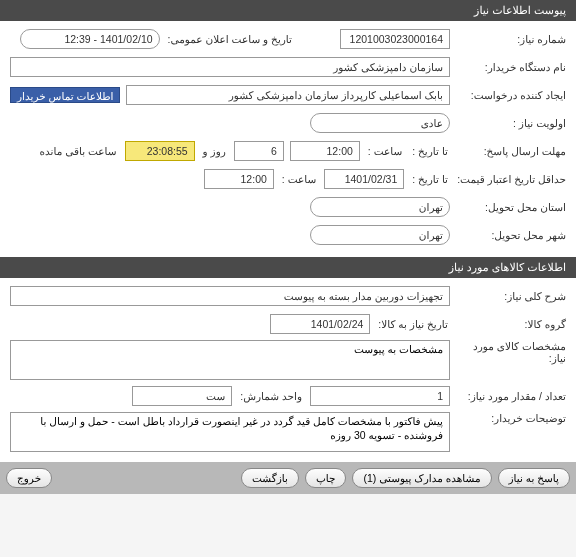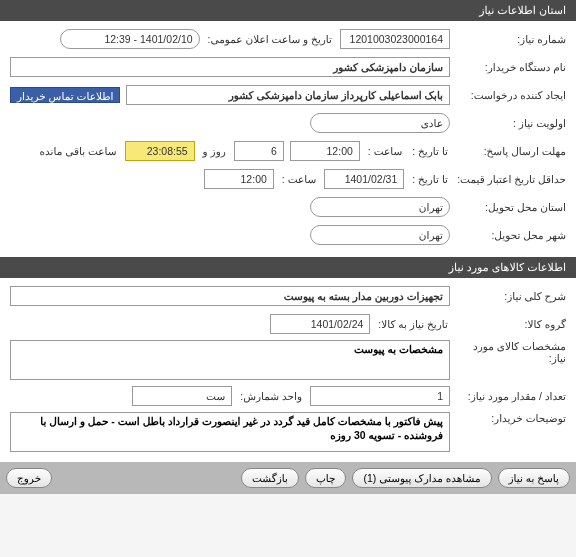--- a/index.html
+++ b/index.html
@@ -39,25 +39,25 @@
     background: #fff;
     border: 1px solid #999;
     padding: 2px 6px;
     height: 20px;
     font-size: 10.5px;
     display: inline-flex;
     align-items: center;
     overflow: hidden;
     white-space: nowrap;
   }
-  .f-wide { flex: 1; min-width: 0; font-weight: bold; }
+  .f-wide { flex: 1; min-width: 0; }
   .f-med { width: 140px; border-radius: 10px; }
   .f-sm  { width: 70px; }
   .f-xs  { width: 50px; }
-  .f-num { width: 110px; }
+  .f-num { width: 110px; margin-left: 40px; }
   textarea.field {
     height: 40px;
     resize: none;
     white-space: normal;
     font-family: inherit;
     line-height: 1.3;
   }
   .inline-label {
     font-size: 10.5px;
     padding: 0 2px;
@@ -88,21 +88,21 @@
     padding: 3px 10px;
     font-size: 10.5px;
     cursor: pointer;
     border-radius: 10px;
   }
   .spacer { flex: 1; }
 </style>
 </head>
 <body>
 
-<div class="section-header">استان اطلاعات نیاز</div>
+<div class="section-header">پیوست اطلاعات نیاز</div>
 
 <div class="form-area">
 
   <div class="row">
     <span class="label">شماره نیاز:</span>
     <span class="field f-num">1201003023000164</span>
     <span class="inline-label">تاریخ و ساعت اعلان عمومی:</span>
     <span class="field f-med">1401/02/10 - 12:39</span>
   </div>
 

